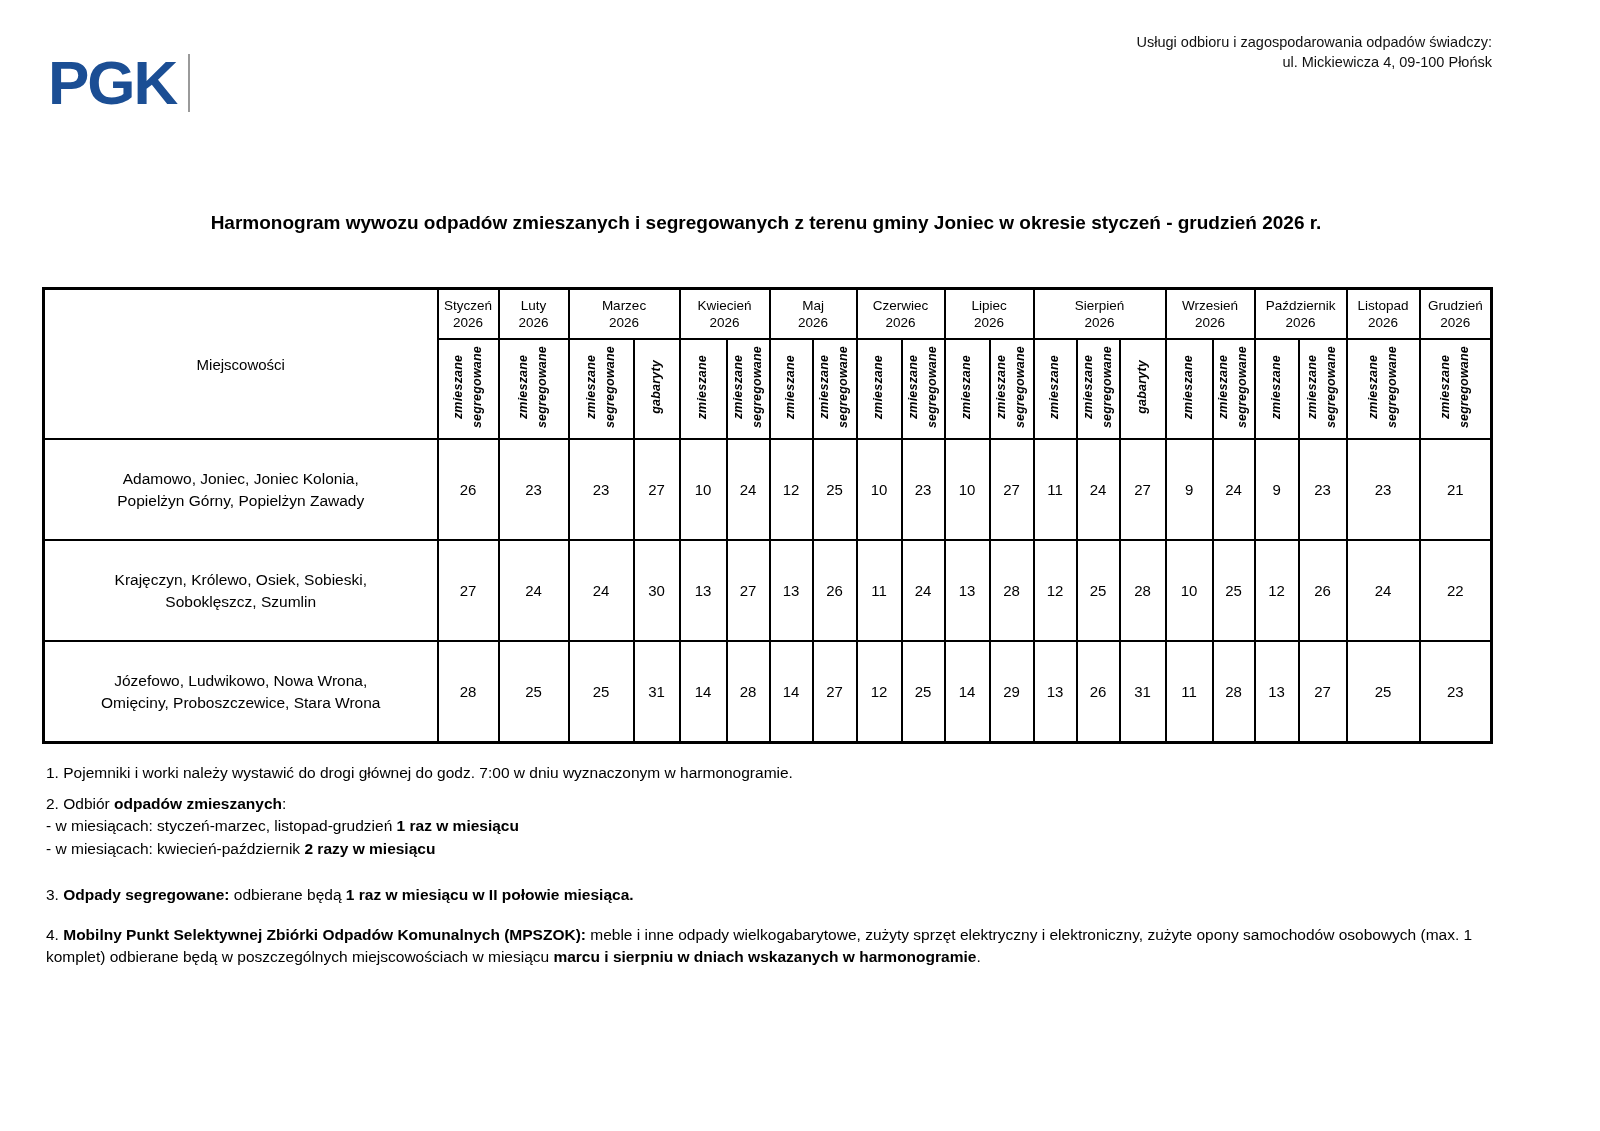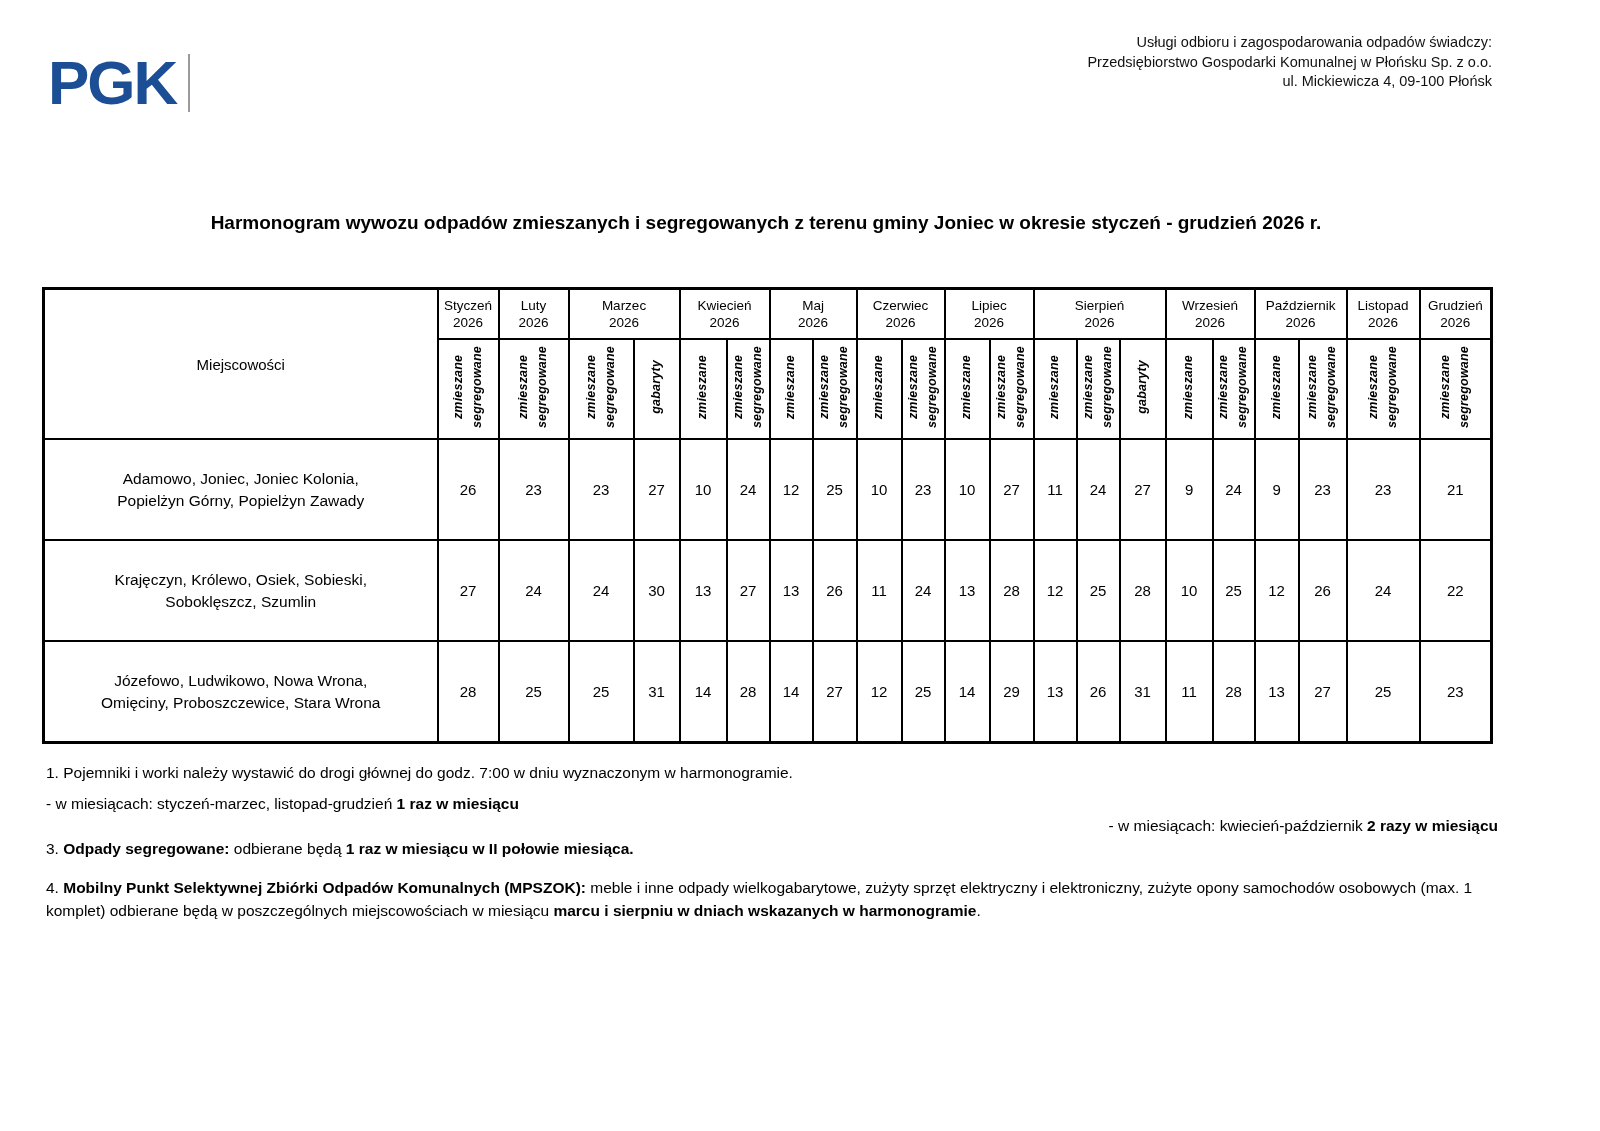--- a/index.html
+++ b/index.html
@@ -52,34 +52,33 @@
     line-height:1.55;letter-spacing:0.2px;
   }
   td.locality{height:99px;font-size:15.5px;line-height:22px;}
   td.val{height:99px;font-size:15px;}
   th.gab, td.gab{background:var(--gab);}
   
   .notes{position:absolute;left:46px;top:762px;width:1452px;}
   .note{font-size:15.5px;line-height:22.5px;margin:0;}
   .note .b{font-weight:bold;}
   [data-name="note-1"]{margin-bottom:8px;}
-  [data-name="note-2b"]{margin-bottom:0;text-align:right;}
+  [data-name="note-2b"]{margin-bottom:24px;}
   [data-name="note-3"]{margin-bottom:17px;}
 </style>
 </head>
 <body>
 
 <div class="logo" data-name="pgk-logo">
   <div class="logo-acronym" data-name="pgk-logo-text">PGK</div>
   <div class="logo-divider" data-name="logo-divider"></div>
 </div>
 
 <div class="contact" data-name="contact-info">
     <div data-name="contact-line">Usługi odbioru i zagospodarowania odpadów świadczy:</div>
-    <div data-name="contact-line">Przedsiębiorstwo Gospodarki Komunalnej w Płońsku Sp. z o.o.</div>
     <div data-name="contact-line">ul. Mickiewicza 4, 09-100 Płońsk</div>
   </div>
 
 <div class="title" data-name="page-title">Harmonogram wywozu odpadów zmieszanych i segregowanych z terenu gminy Joniec w okresie styczeń - grudzień 2026 r.</div>
 
 <div class="schedule-wrap" data-name="schedule-table-wrap">
   <table class="schedule" data-name="schedule-table">
       <colgroup>
         <col style="width: 394px;">
         <col style="width: 61px;">
@@ -273,17 +272,18 @@
           <td class="val" data-name="schedule-cell">27</td>
           <td class="val" data-name="schedule-cell">25</td>
           <td class="val" data-name="schedule-cell">23</td>
         </tr>
       </tbody>
     </table>
 </div>
 
 <div class="notes" data-name="notes">
     <div class="note" data-name="note-1"><span data-name="note-segment">1. Pojemniki i worki należy wystawić do drogi głównej do godz. 7:00 w dniu wyznaczonym w harmonogramie.</span></div>
+    <div class="note" data-name="note-2"><span data-name="note-segment">2. Odbiór </span><span class="b" data-name="note-segment-bold">odpadów zmieszanych</span><span data-name="note-segment">:</span></div>
     <div class="note" data-name="note-2a"><span data-name="note-segment">- w miesiącach: styczeń-marzec, listopad-grudzień </span><span class="b" data-name="note-segment-bold">1 raz w miesiącu</span></div>
     <div class="note" data-name="note-2b"><span data-name="note-segment">- w miesiącach: kwiecień-październik </span><span class="b" data-name="note-segment-bold">2 razy w miesiącu</span></div>
     <div class="note" data-name="note-3"><span data-name="note-segment">3. </span><span class="b" data-name="note-segment-bold">Odpady segregowane:</span><span data-name="note-segment"> odbierane będą  </span><span class="b" data-name="note-segment-bold">1 raz w miesiącu w II połowie miesiąca.</span></div>
     <div class="note" data-name="note-4"><span data-name="note-segment">4. </span><span class="b" data-name="note-segment-bold">Mobilny Punkt Selektywnej Zbiórki Odpadów Komunalnych (MPSZOK):</span><span data-name="note-segment"> meble i inne odpady wielkogabarytowe, zużyty sprzęt elektryczny i elektroniczny, zużyte opony samochodów osobowych (max. 1 komplet) odbierane będą w poszczególnych miejscowościach w miesiącu </span><span class="b" data-name="note-segment-bold">marcu i sierpniu w dniach wskazanych w harmonogramie</span><span data-name="note-segment">.</span></div>
   </div>
 
 </body></html>

